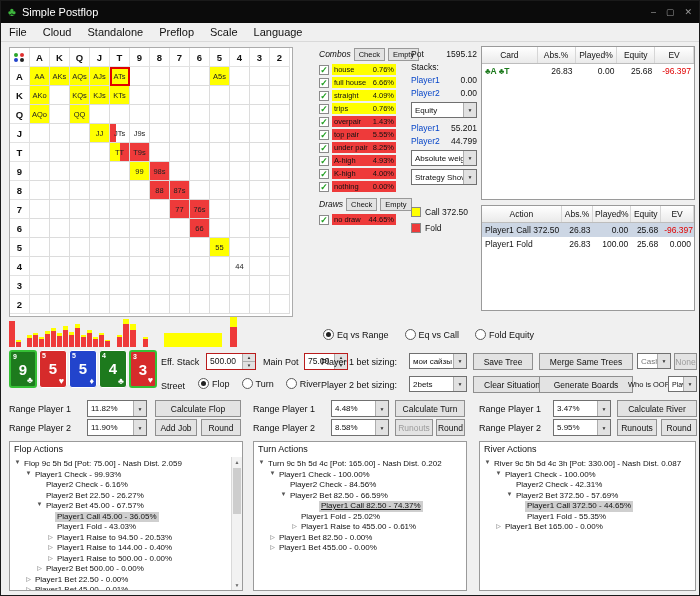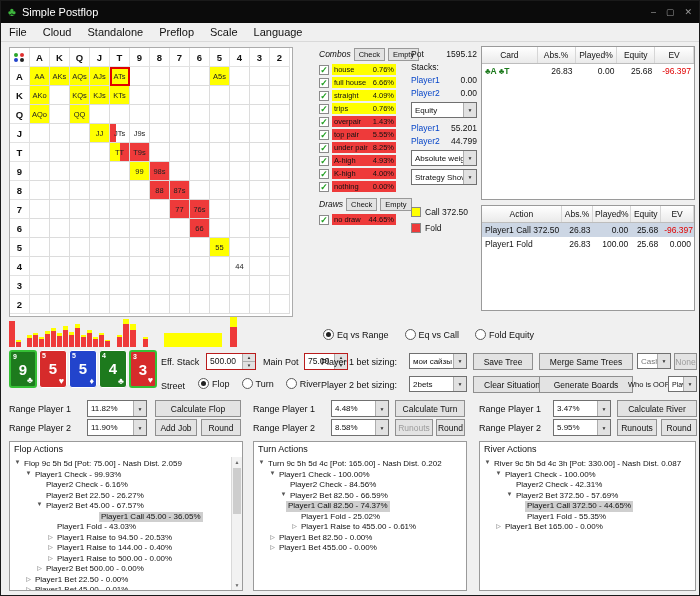--- a/index.html
+++ b/index.html
@@ -779,21 +779,21 @@
           <span class="ttext">Player2 Check - 6.16%</span>
         </div>
         <div class="trow" style="padding-left: 25px;">
           <span class="ticon"></span>
           <span class="ttext">Player2 Bet 22.50 - 26.27%</span>
         </div>
         <div class="trow" style="padding-left: 25px;">
           <span class="ticon">▼</span>
           <span class="ttext">Player2 Bet 45.00 - 67.57%</span>
         </div>
-        <div class="trow" style="padding-left: 36px; margin-left: 44px;">
+        <div class="trow" style="padding-left: 36px;">
           <span class="ticon"></span>
           <span class="ttext selected">Player1 Call 45.00 - 36.05%</span>
         </div>
         <div class="trow" style="padding-left: 36px;">
           <span class="ticon"></span>
           <span class="ttext">Player1 Fold - 43.03%</span>
         </div>
         <div class="trow" style="padding-left: 36px;">
           <span class="ticon">▷</span>
           <span class="ttext">Player1 Raise to 94.50 - 20.53%</span>
@@ -837,21 +837,21 @@
           <span class="ttext">Player1 Check - 100.00%</span>
         </div>
         <div class="trow" style="padding-left: 25px;">
           <span class="ticon"></span>
           <span class="ttext">Player2 Check - 84.56%</span>
         </div>
         <div class="trow" style="padding-left: 25px;">
           <span class="ticon">▼</span>
           <span class="ttext">Player2 Bet 82.50 - 66.59%</span>
         </div>
-        <div class="trow" style="padding-left: 23px;">
+        <div class="trow" style="padding-left: 56px; text-decoration: underline;">
           <span class="ticon"></span>
           <span class="ttext selected">Player1 Call 82.50 - 74.37%</span>
         </div>
         <div class="trow" style="padding-left: 36px;">
           <span class="ticon"></span>
           <span class="ttext">Player1 Fold - 25.02%</span>
         </div>
         <div class="trow" style="padding-left: 36px;">
           <span class="ticon">▷</span>
           <span class="ttext">Player1 Raise to 455.00 - 0.61%</span>

